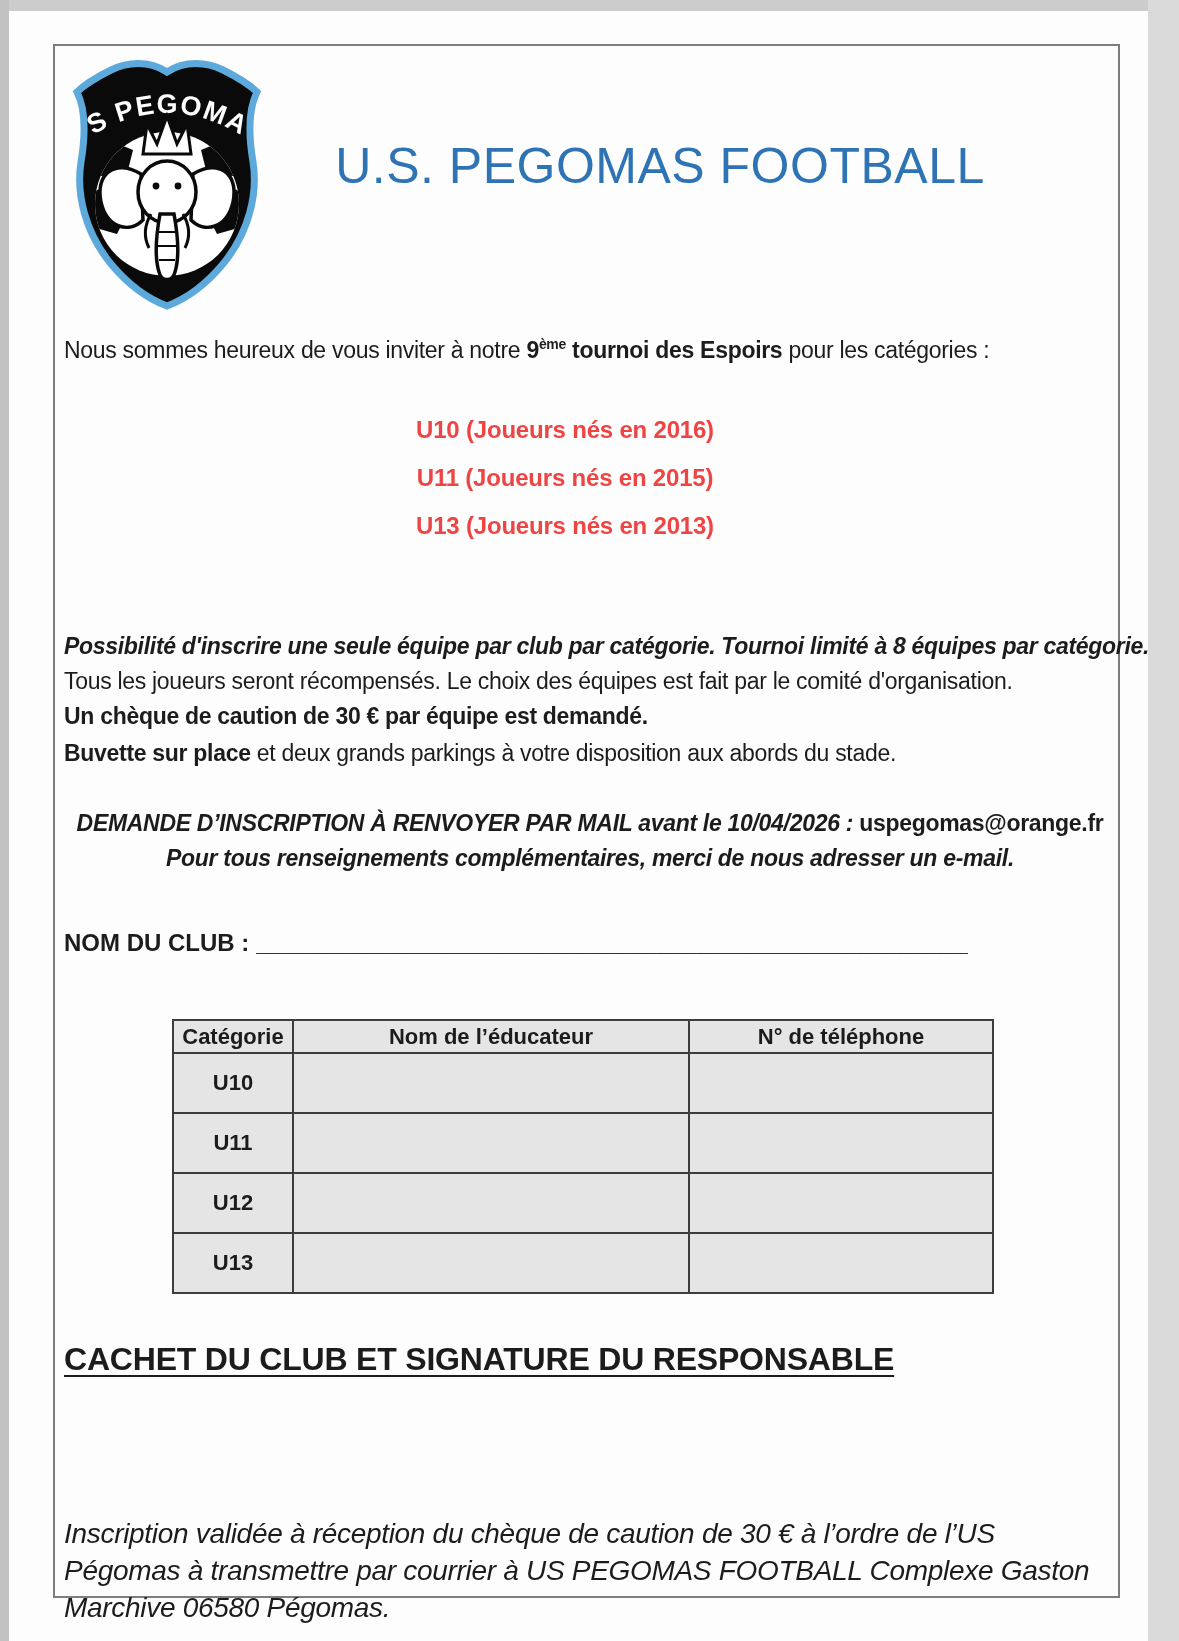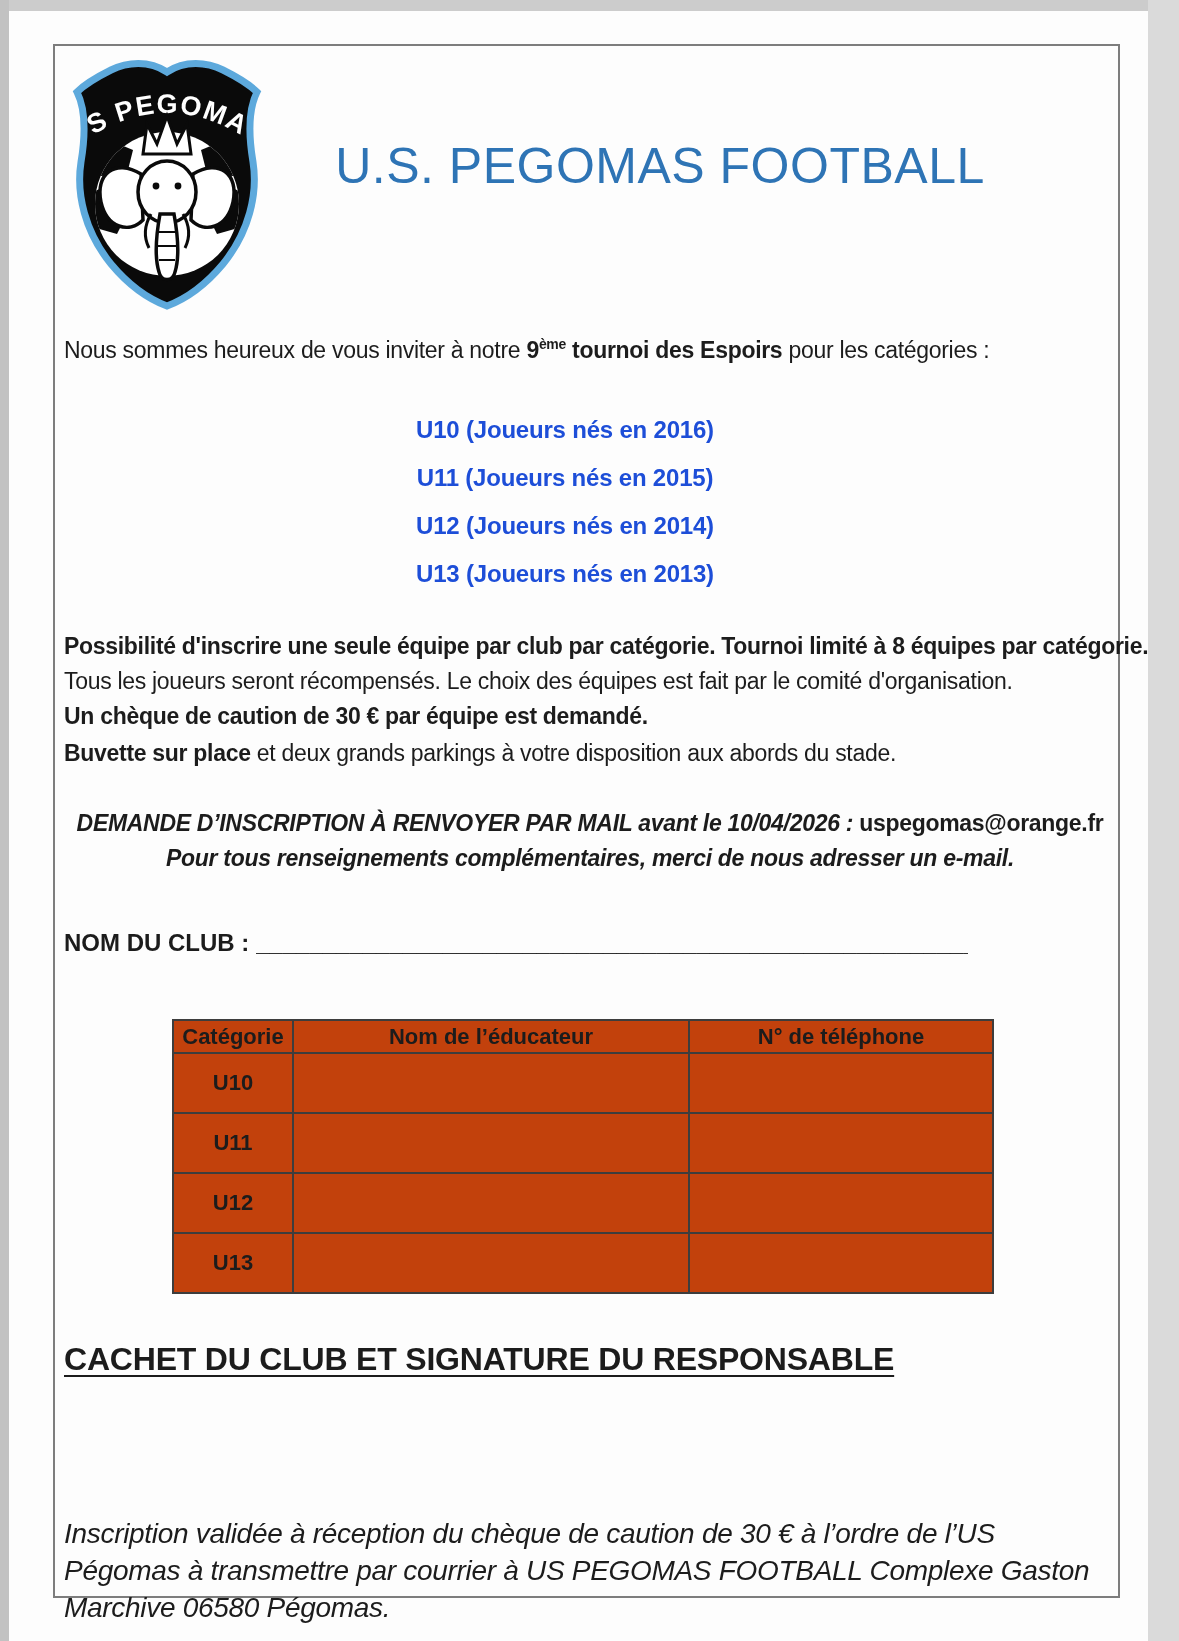--- a/index.html
+++ b/index.html
@@ -10,37 +10,37 @@
   .edge-top{left:0;top:0;width:1179px;height:11px;background:#cccccc;}
   .edge-left{left:0;top:0;width:9px;height:1641px;background:#c2c2c2;}
   .edge-right{left:1148px;top:0;width:31px;height:1641px;background:#dadada;}
   .border-box{left:53px;top:44px;width:1063px;height:1550px;border:2px solid #7d7d7d;background:transparent;}
   
   .title{left:270px;top:118px;width:780px;text-align:center;color:#2e74b5;
          font-size:50px;line-height:96px;font-weight:400;letter-spacing:0.5px;}
   
   .line{left:64px;width:1052px;font-size:23px;letter-spacing:-0.3px;white-space:nowrap;}
   .intro{top:336px;}
-  .cats{left:60px;top:406px;width:1010px;text-align:center;color:#1d4ed8;
+  .cats{left:60px;top:406px;width:1010px;text-align:center;color:#ef4444;
         font-weight:bold;font-size:24px;letter-spacing:-0.2px;}
   .cats div{line-height:48px;}
-  .p1{top:633px;font-weight:bold;}
+  .p1{top:633px;font-weight:bold;font-style:italic;}
   .p2{top:668px;}
   .p3{top:703px;font-weight:bold;}
   .p4{top:740px;}
   .mail{left:64px;top:806px;width:1052px;text-align:center;font-weight:bold;font-style:italic;
         font-size:23px;line-height:35px;letter-spacing:-0.3px;white-space:nowrap;}
   .mail .email{font-style:normal;}
   .clubname{left:64px;top:929px;font-size:24px;font-weight:bold;white-space:nowrap;}
   .blank{display:inline-block;width:712px;overflow:hidden;vertical-align:bottom;
          font-weight:bold;letter-spacing:0;}
   
   table{position:absolute;left:172px;top:1019px;border-collapse:collapse;}
   th,td{border:2px solid #3d3d3d;font-size:22px;font-weight:bold;text-align:center;
-        vertical-align:middle;padding:0;background:#c2410c;}
+        vertical-align:middle;padding:0;background:#e5e5e5;}
   th{height:31px;}
   td{height:58px;}
   .col-cat{width:118px;}
   .col-coach{width:394px;}
   .col-phone{width:302px;}
   .cachet{left:64px;top:1341px;font-size:32px;font-weight:bold;text-decoration:underline;
           text-underline-offset:5px;text-decoration-thickness:2px;letter-spacing:-0.2px;}
   .footer{left:64px;top:1515px;width:1052px;font-size:28px;line-height:37px;letter-spacing:-0.3px;font-style:italic;}
   sup{font-size:14px;}
 </style>
@@ -91,21 +91,20 @@
 
   <div class="abs title">
     <div>U.S. PEGOMAS FOOTBALL</div>
   </div>
 
   <div class="abs line intro"><span>Nous sommes heureux de vous inviter à notre </span><b><span>9</span><sup>ème</sup><span> tournoi des Espoirs</span></b><span> pour les catégories :</span></div>
 
   <div class="abs cats">
     <div>U10 (Joueurs nés en 2016)</div>
     <div>U11 (Joueurs nés en 2015)</div>
-    <div>U12 (Joueurs nés en 2014)</div>
     <div>U13 (Joueurs nés en 2013)</div>
   </div>
 
   <div class="abs line p1">Possibilité d'inscrire une seule équipe par club par catégorie. Tournoi limité à 8 équipes par catégorie.</div>
   <div class="abs line p2">Tous les joueurs seront récompensés. Le choix des équipes est fait par le comité d'organisation.</div>
   <div class="abs line p3">Un chèque de caution de 30 € par équipe est demandé.</div>
   <div class="abs line p4"><b>Buvette sur place</b><span> et deux grands parkings à votre disposition aux abords du stade.</span></div>
 
   <div class="abs mail">
     <div><span>DEMANDE D’INSCRIPTION À RENVOYER PAR MAIL avant le 10/04/2026 : </span><span class="email">uspegomas@orange.fr</span></div>

